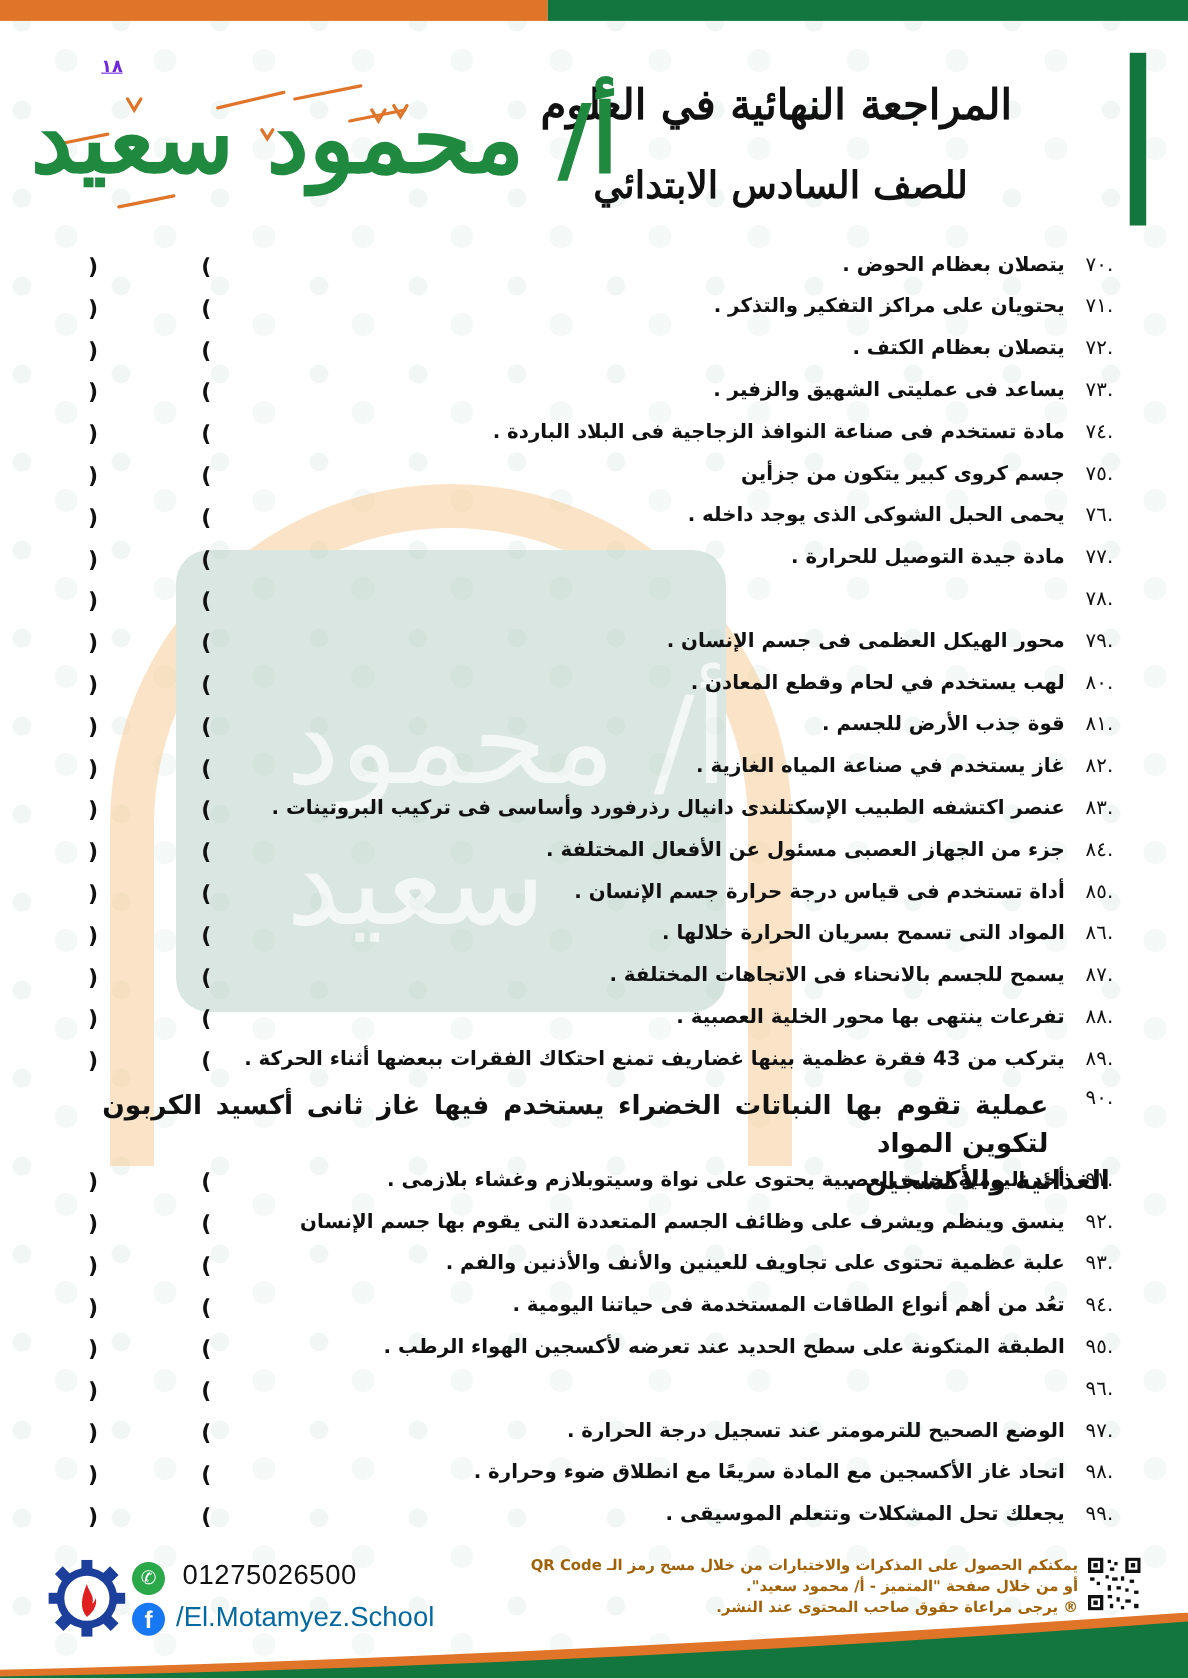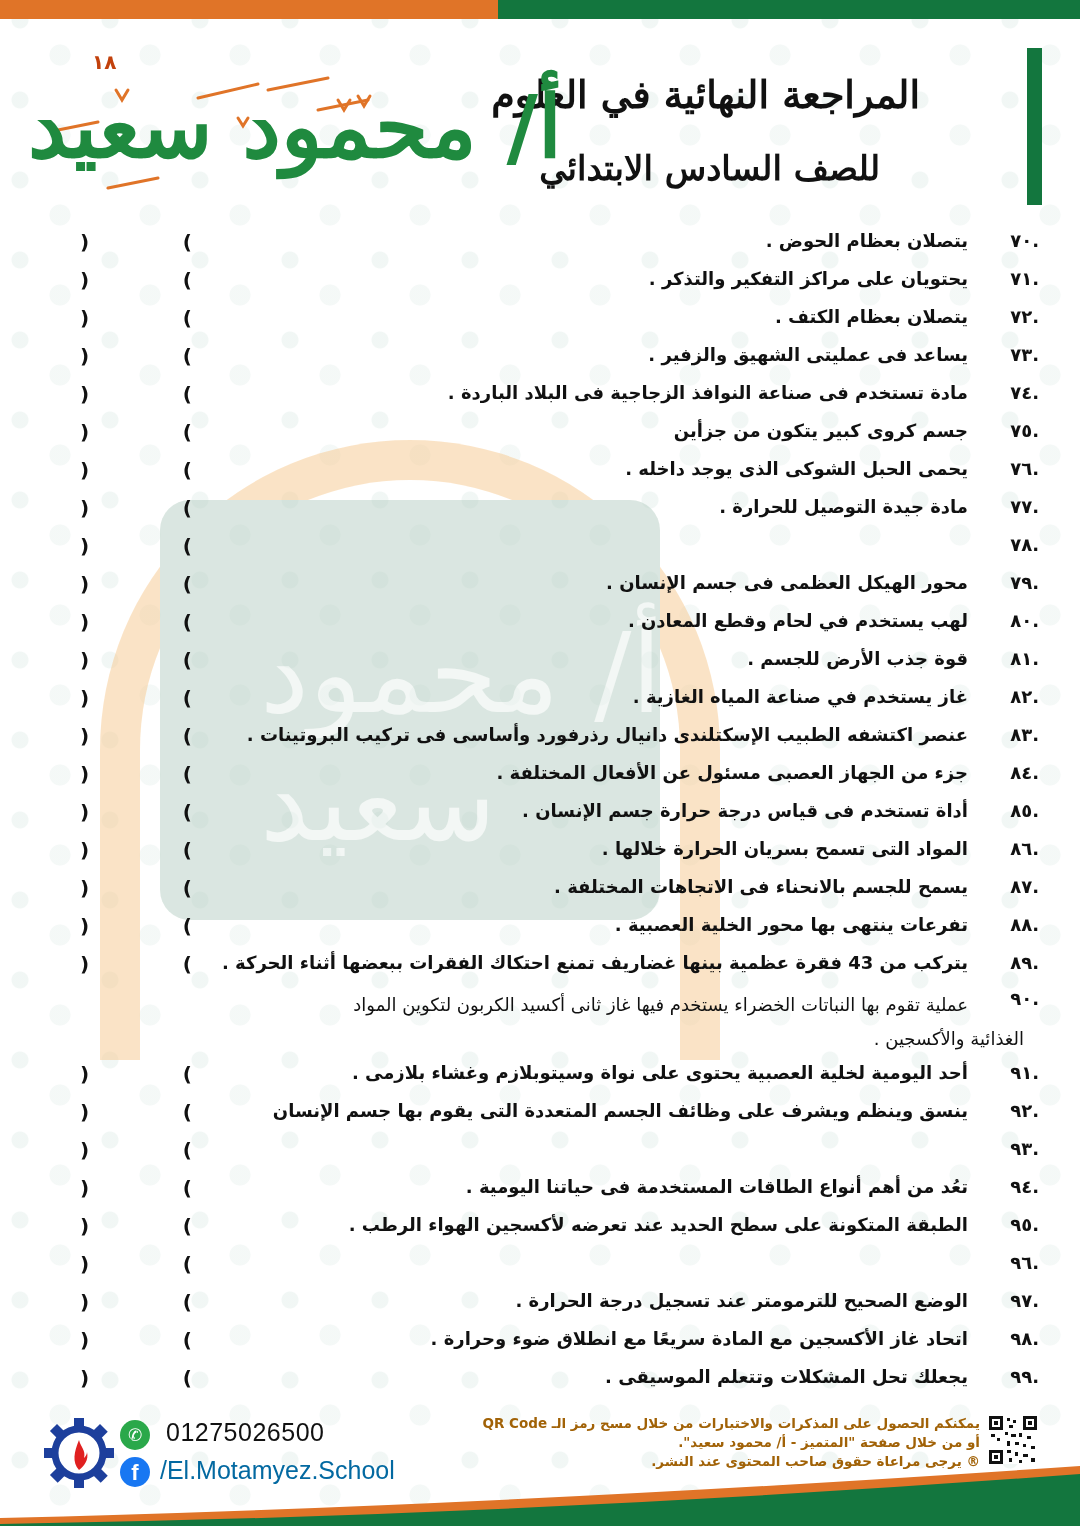--- a/index.html
+++ b/index.html
@@ -75,39 +75,39 @@
   .logo-signature .sig {
     position: absolute; left: 0; top: 6px;
     font-family: "DejaVu Serif", serif; font-weight: bold;
     font-size: 86px; color: #1f8a3f; direction: rtl; white-space: nowrap;
   }
   .logo-signature .accents {
     position: absolute; left: 0; top: 0; width: 100%; height: 100%;
   }
   .page-number {
     position: absolute; left: 92px; top: 50px;
-    font-size: 20px; font-weight: bold; color: #c2410c; z-index: 3;
+    font-size: 16px; font-weight: bold; color: #6d28d9; z-index: 3; text-decoration: underline;
   }
   .questions {
     position: absolute; left: 0; top: 224px; width: 1080px; z-index: 2;
   }
   .q-row {
     position: absolute; left: 0; width: 1080px; height: 30px;
   }
   .q-num {
-    position: absolute; right: 41px; top: 0;
-    font-size: 18px; font-weight: bold; direction: rtl;
+    position: absolute; right: 68px; top: 0;
+    font-size: 18px; font-weight: normal; direction: rtl;
   }
   .q-text {
     position: absolute; right: 112px; top: 0;
     font-size: 18px; font-weight: bold; direction: rtl; white-space: nowrap;
   }
   .q-text-wrap {
-    position: absolute; right: 112px; top: 0; width: 860px;
-    font-size: 18px; font-weight: normal; direction: rtl; line-height: 34px;
+    position: absolute; right: 127px; top: 0; width: 860px;
+    font-size: 24px; font-weight: bold; direction: rtl; line-height: 34px;
     text-align: justify;
   }
   .q-text-wrap .cont { display: block; margin-right: -56px; }
   .answer-slot {
     position: absolute; left: 80px; top: 0; width: 112px; height: 30px;
     font-size: 20px; font-weight: bold;
   }
   .answer-slot .open { position: absolute; right: 0; }
   .answer-slot .close { position: absolute; left: 0; }
   .footer-wave {
@@ -359,20 +359,21 @@
   <div class="q-row" style="top:876px">
       <span class="q-num">.٩٢</span>
       <span class="q-text">ينسق وينظم ويشرف على وظائف الجسم المتعددة التى يقوم بها جسم الإنسان</span>
       <span class="answer-slot">
         <span class="open">(</span>
         <span class="close">)</span>
       </span>
     </div>
   <div class="q-row" style="top:914px">
       <span class="q-num">.٩٣</span>
+      <span class="q-text">علبة عظمية تحتوى على تجاويف للعينين والأنف والأذنين والفم .</span>
       <span class="answer-slot">
         <span class="open">(</span>
         <span class="close">)</span>
       </span>
     </div>
   <div class="q-row" style="top:952px">
       <span class="q-num">.٩٤</span>
       <span class="q-text">تعُد من أهم أنواع الطاقات المستخدمة فى حياتنا اليومية .</span>
       <span class="answer-slot">
         <span class="open">(</span>

